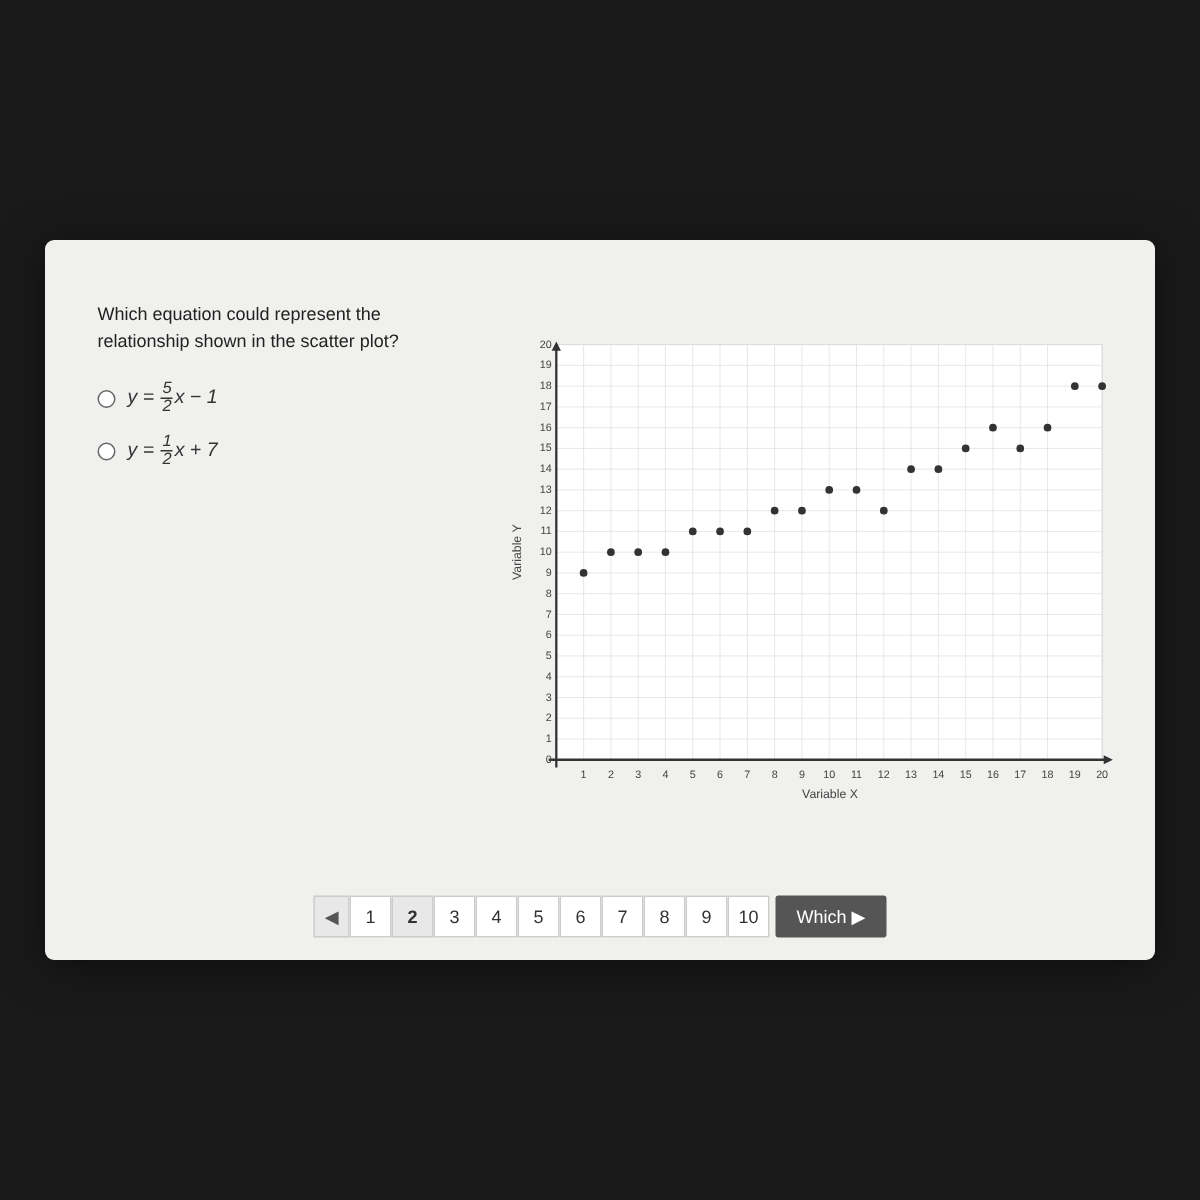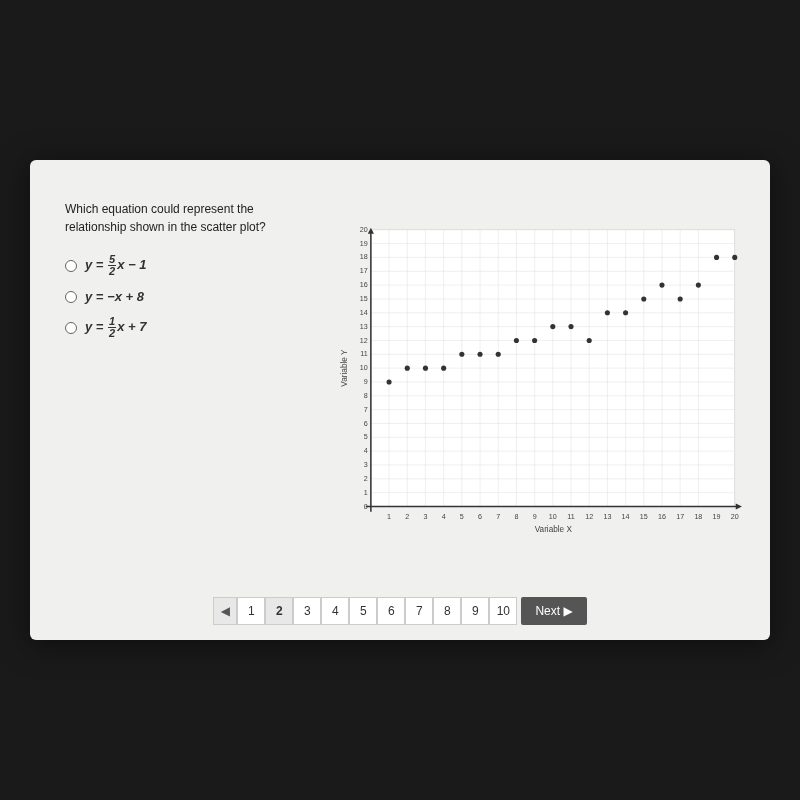--- a/index.html
+++ b/index.html
@@ -68,21 +68,20 @@
     }
 
     .option-label {
       font-size: 13px;
       color: #333;
     }
 
     
     .math {
       font-style: italic;
-      font-weight: bold;
     }
 
     .fraction {
       display: inline-flex;
       flex-direction: column;
       align-items: center;
       vertical-align: middle;
       font-size: 11px;
       line-height: 1;
       margin: 0 1px;
@@ -175,26 +174,20 @@
           <div class="radio-circle"></div>
           <span class="option-label math">
             <i>y</i> = <span class="fraction">
                 <span class="num">5</span>
                 <span class="den">2</span>
               </span><i>x</i> − 1
           </span>
         </div>
 
 
-        <div class="option">
-          <div class="radio-circle"></div>
-          <span class="option-label math">
-            <i>y</i> = −<i>x</i> + 8
-          </span>
-        </div>
 
         <div class="option">
           <div class="radio-circle"></div>
           <span class="option-label math">
             <i>y</i> = <span class="fraction">
                 <span class="num">1</span>
                 <span class="den">2</span>
               </span><i>x</i> + 7
           </span>
         </div>
@@ -362,15 +355,15 @@
     <button class="page-btn">1</button>
     <button class="page-btn active">2</button>
     <button class="page-btn">3</button>
     <button class="page-btn">4</button>
     <button class="page-btn">5</button>
     <button class="page-btn">6</button>
     <button class="page-btn">7</button>
     <button class="page-btn">8</button>
     <button class="page-btn">9</button>
     <button class="page-btn">10</button>
-    <button class="next-btn">Next ▶</button>
+    <button class="next-btn">Which ▶</button>
   </div>
 </div>
 
 </body></html>

